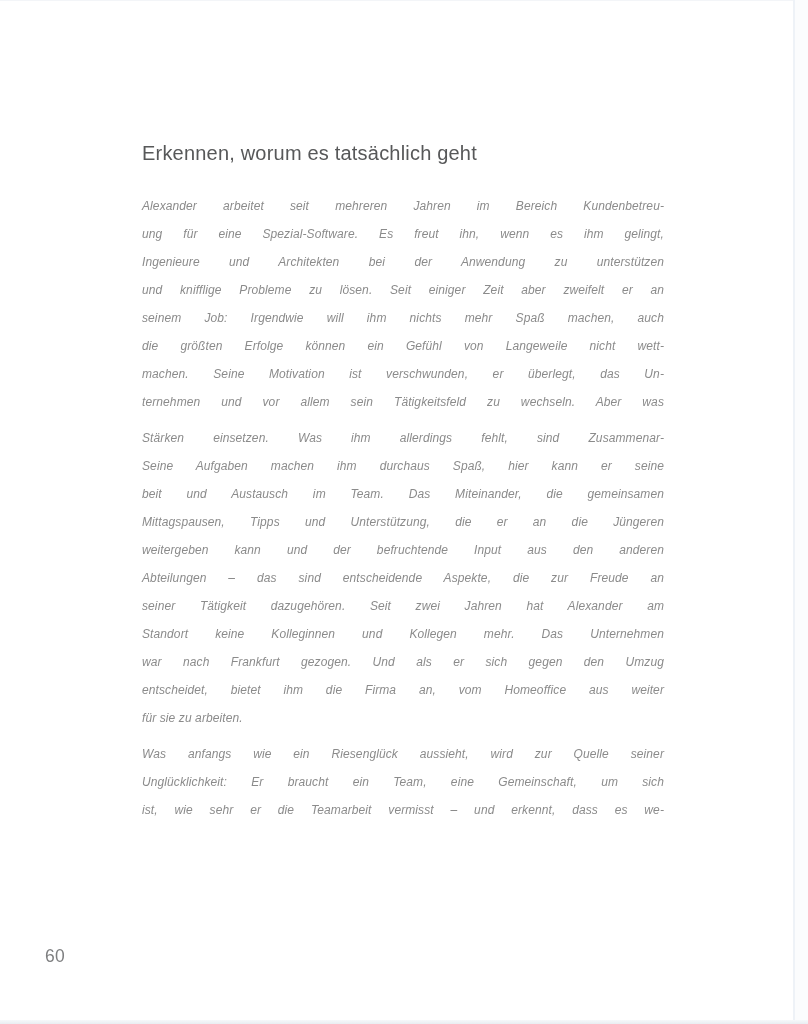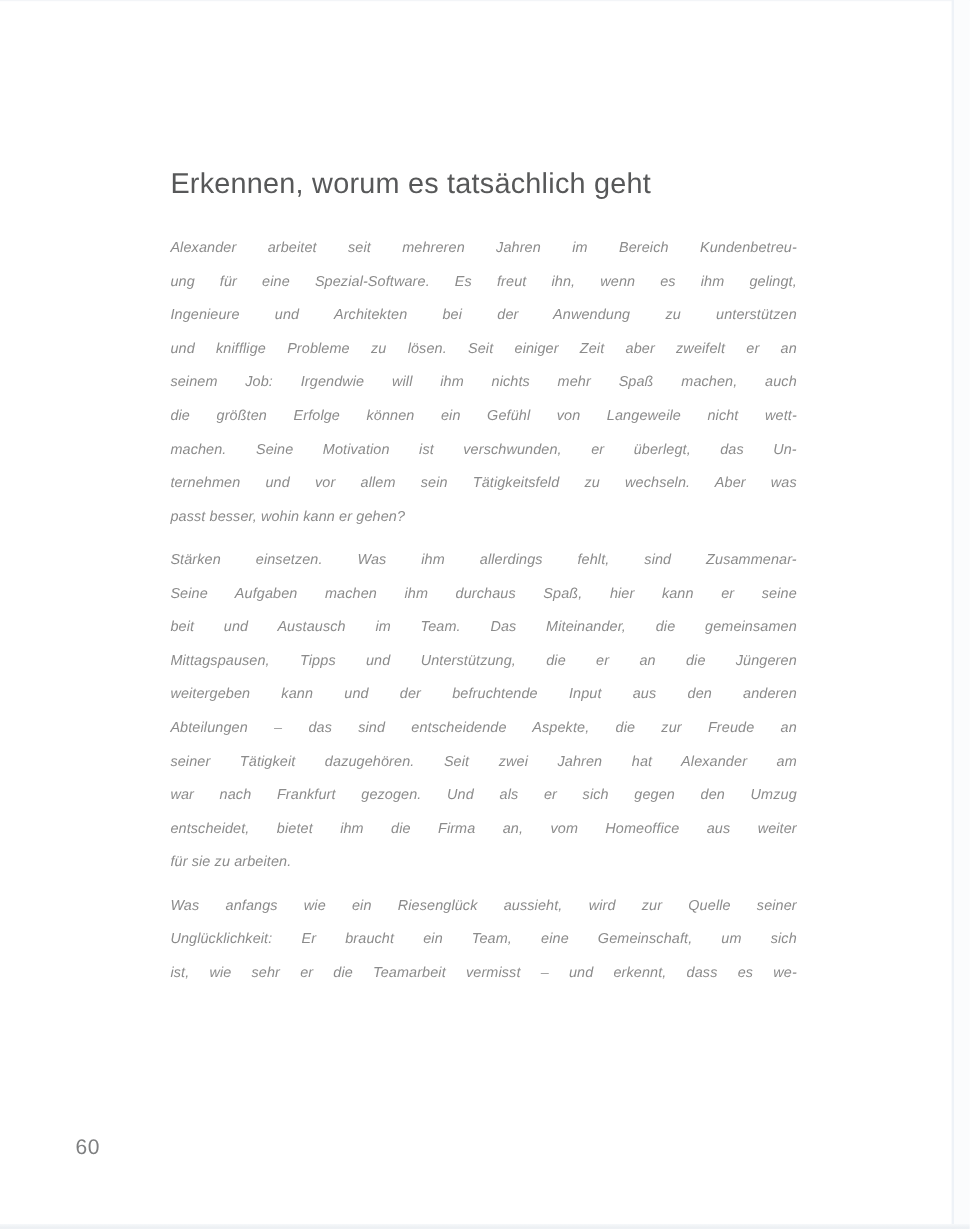--- a/index.html
+++ b/index.html
@@ -53,21 +53,21 @@
     background: #f3f5f8;
   }
 
   .content {
     position: absolute;
     left: 142px;
     top: 143px;
     width: 522px;
   }
   .section-heading {
-    font-size: 24px;
+    font-size: 20px;
     line-height: 21px;
     font-weight: 400;
     letter-spacing: 0.2px;
     color: #575859;
     margin: 0 0 28px 0;
   }
   .para {
     font-style: italic;
     font-size: 12px;
     line-height: 28px;
@@ -79,21 +79,21 @@
     text-align: justify;
     text-align-last: justify;
     white-space: normal;
   }
   .para .line.last {
     text-align-last: left;
   }
 
   .page-number {
     position: absolute;
-    left: 63px;
+    left: 45px;
     top: 946px;
     font-size: 17.5px;
     color: #7e7f80;
     letter-spacing: 0.3px;
   }
 </style>
 </head>
 <body>
 
 <div class="book-page">
@@ -108,31 +108,31 @@
 
     <div class="para">
         <div class="line">Alexander arbeitet seit mehreren Jahren im Bereich Kundenbetreu-</div>
         <div class="line">ung für eine Spezial-Software. Es freut ihn, wenn es ihm gelingt,</div>
         <div class="line">Ingenieure und Architekten bei der Anwendung zu unterstützen</div>
         <div class="line">und knifflige Probleme zu lösen. Seit einiger Zeit aber zweifelt er an</div>
         <div class="line">seinem Job: Irgendwie will ihm nichts mehr Spaß machen, auch</div>
         <div class="line">die größten Erfolge können ein Gefühl von Langeweile nicht wett-</div>
         <div class="line">machen. Seine Motivation ist verschwunden, er überlegt, das Un-</div>
         <div class="line">ternehmen und vor allem sein Tätigkeitsfeld zu wechseln. Aber was</div>
-        <div class="line last">passt besser, wohin kann er gehen?</div>
       </div>
 
     <div class="para">
         <div class="line">Stärken einsetzen. Was ihm allerdings fehlt, sind Zusammenar-</div>
         <div class="line">Seine Aufgaben machen ihm durchaus Spaß, hier kann er seine</div>
         <div class="line">beit und Austausch im Team. Das Miteinander, die gemeinsamen</div>
         <div class="line">Mittagspausen, Tipps und Unterstützung, die er an die Jüngeren</div>
         <div class="line">weitergeben kann und der befruchtende Input aus den anderen</div>
         <div class="line">Abteilungen – das sind entscheidende Aspekte, die zur Freude an</div>
         <div class="line">seiner Tätigkeit dazugehören. Seit zwei Jahren hat Alexander am</div>
+        <div class="line">Standort keine Kolleginnen und Kollegen mehr. Das Unternehmen</div>
         <div class="line">war nach Frankfurt gezogen. Und als er sich gegen den Umzug</div>
         <div class="line">entscheidet, bietet ihm die Firma an, vom Homeoffice aus weiter</div>
         <div class="line last">für sie zu arbeiten.</div>
       </div>
 
     <div class="para">
         <div class="line">Was anfangs wie ein Riesenglück aussieht, wird zur Quelle seiner</div>
         <div class="line">Unglücklichkeit: Er braucht ein Team, eine Gemeinschaft, um sich</div>
         <div class="line">ist, wie sehr er die Teamarbeit vermisst – und erkennt, dass es we-</div>
       </div>

